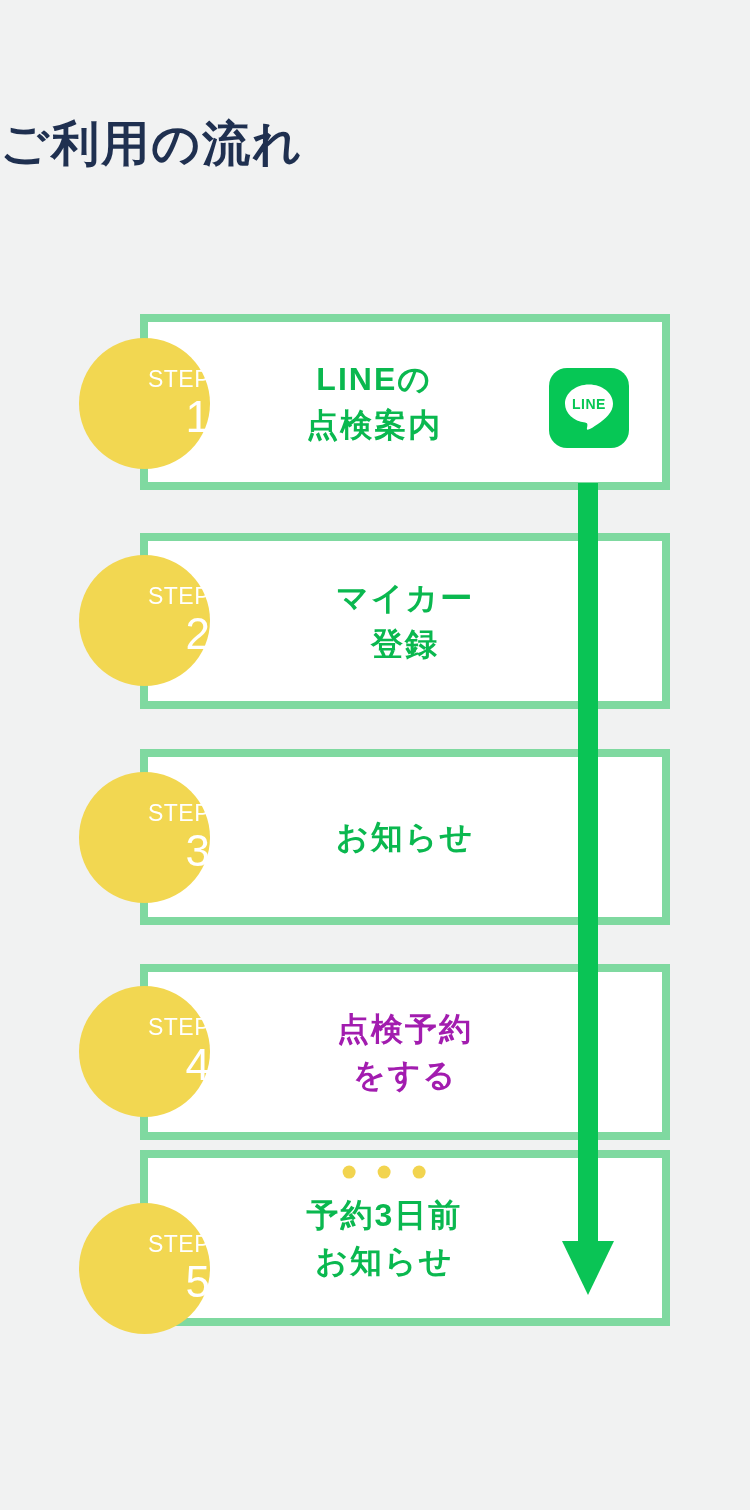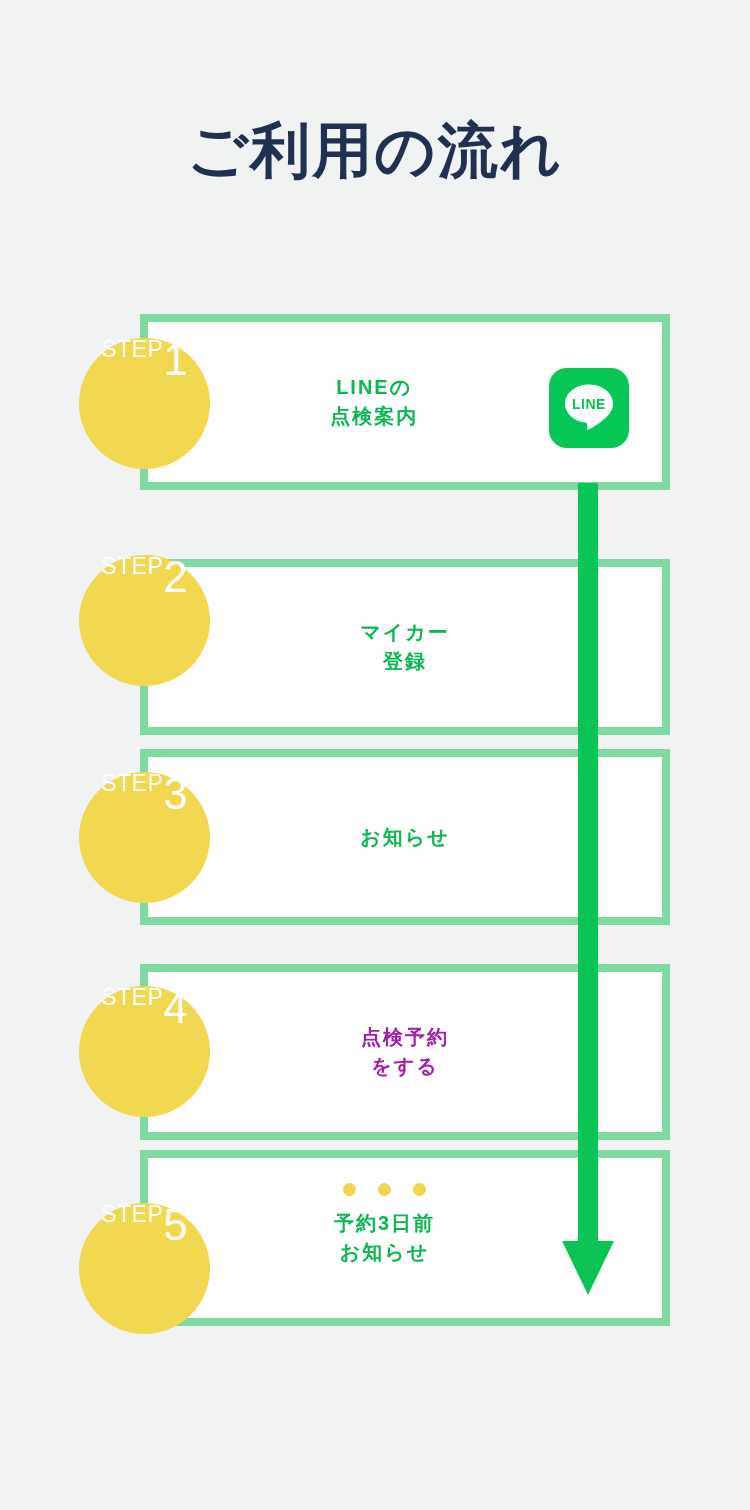--- a/index.html
+++ b/index.html
@@ -15,22 +15,21 @@
     position: relative;
     overflow: hidden;
   }
 
   
   #page-title {
     position: absolute;
     top: 118px;
     left: 0;
     width: 750px;
-    text-align: center;
-    font-size: 60px;
+    font-size: 48px;
     line-height: 1.1;
     font-weight: 700;
     letter-spacing: 2px;
     color: #1f3050;
     white-space: nowrap;
   }
 
   
   #flow {
     position: absolute;
@@ -69,21 +68,21 @@
   .step-card.c5 { top: 1150px; }
 
   
 
   .card-label {
     position: absolute;
     top: 50%;
     left: 50%;
     transform: translate(-50%, -50%);
     text-align: center;
-    font-size: 20px;
+    font-size: 32px;
     line-height: 1.45;
     font-weight: 700;
     letter-spacing: 2px;
     color: #0ab84f;
     white-space: nowrap;
     z-index: 4;
   }
 
   .step-card.c1 .card-label { left: 44%; }
   .step-card.c5 .card-label { left: 46%; }
@@ -109,22 +108,22 @@
   
   .step-badge {
     position: absolute;
     left: 79px;
     width: 131px;
     height: 131px;
     border-radius: 50%;
     background: #f2d751;
     z-index: 5;
     display: flex;
-    flex-direction: row;
-    align-items: flex-start;
+    flex-direction: column;
+    align-items: flex-end;
     justify-content: center;
     color: #ffffff;
   }
 
   .step-badge.b1 { top: 338px; }
   .step-badge.b2 { top: 555px; }
   .step-badge.b3 { top: 772px; }
   .step-badge.b4 { top: 986px; }
   .step-badge.b5 { top: 1203px; }
 
@@ -164,21 +163,21 @@
       <span class="line">点検案内</span>
     </div>
 
     <svg id="line-logo" viewBox="0 0 80 80">
       <rect x="0" y="0" width="80" height="80" rx="18" ry="18" fill="#06c755"></rect>
       <path d="M40 16.5c-13.2 0-24 8.6-24 19.2 0 9.5 8.6 17.4 20.1 18.9 .8 .17 1.86 .52 2.13 1.2 .24 .62 .16 1.58 .08 2.2 0 0-.28 1.7-.34 2.06-.1 .61-.48 2.38 2.09 1.3 2.57-1.08 13.85-8.16 18.9-13.97h-.01C62.44 43.6 64 40 64 35.7c0-10.6-10.77-19.2-24-19.2z" fill="#ffffff"></path>
       <text x="40" y="41" text-anchor="middle" font-family="'Liberation Sans', sans-serif" font-size="14" font-weight="700" fill="#06c755" letter-spacing="0.5">LINE</text>
     </svg>
   </div>
 
-  <div class="step-card c2" style="border-color: rgb(127, 217, 160); background: rgb(255, 255, 255); margin-top: 26px;">
+  <div class="step-card c2" style="border-color: rgb(127, 217, 160); background: rgb(255, 255, 255);">
     <div class="card-label" style="color: rgb(10, 184, 79);">
       <span class="line">マイカー</span>
       <span class="line">登録</span>
     </div>
   </div>
 
   <div class="step-card c3" style="border-color: rgb(127, 217, 160); background: rgb(255, 255, 255);">
     <div class="card-label" style="color: rgb(10, 184, 79);">
       <span class="line">お知らせ</span>
     </div>

